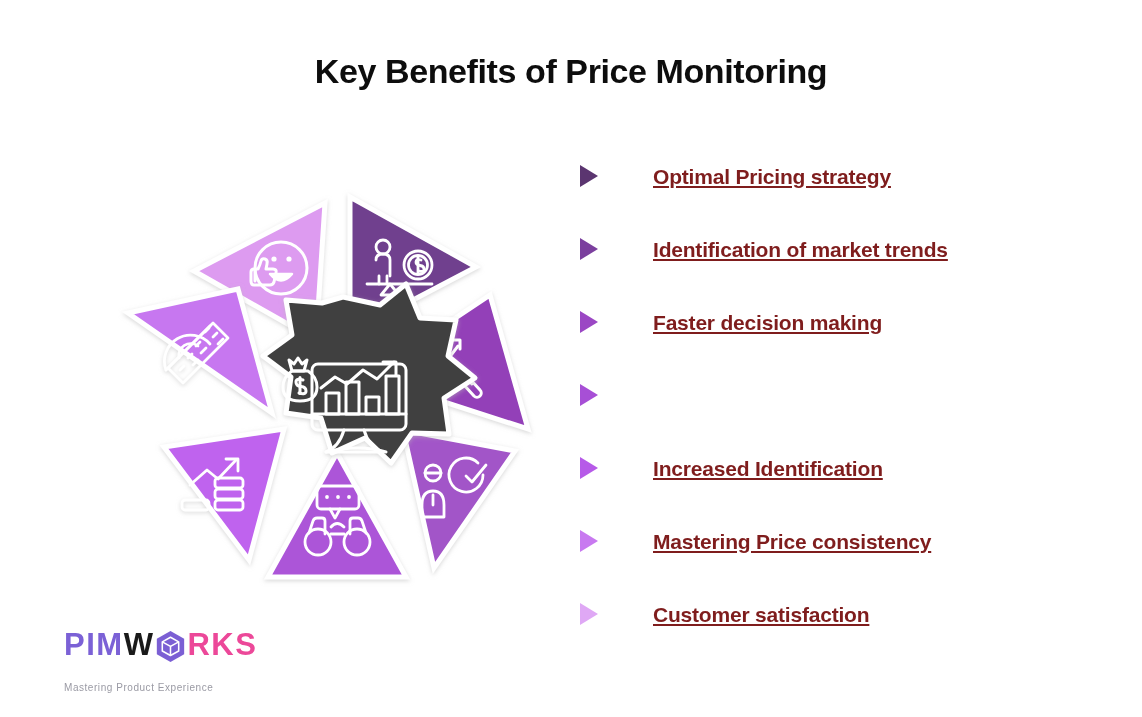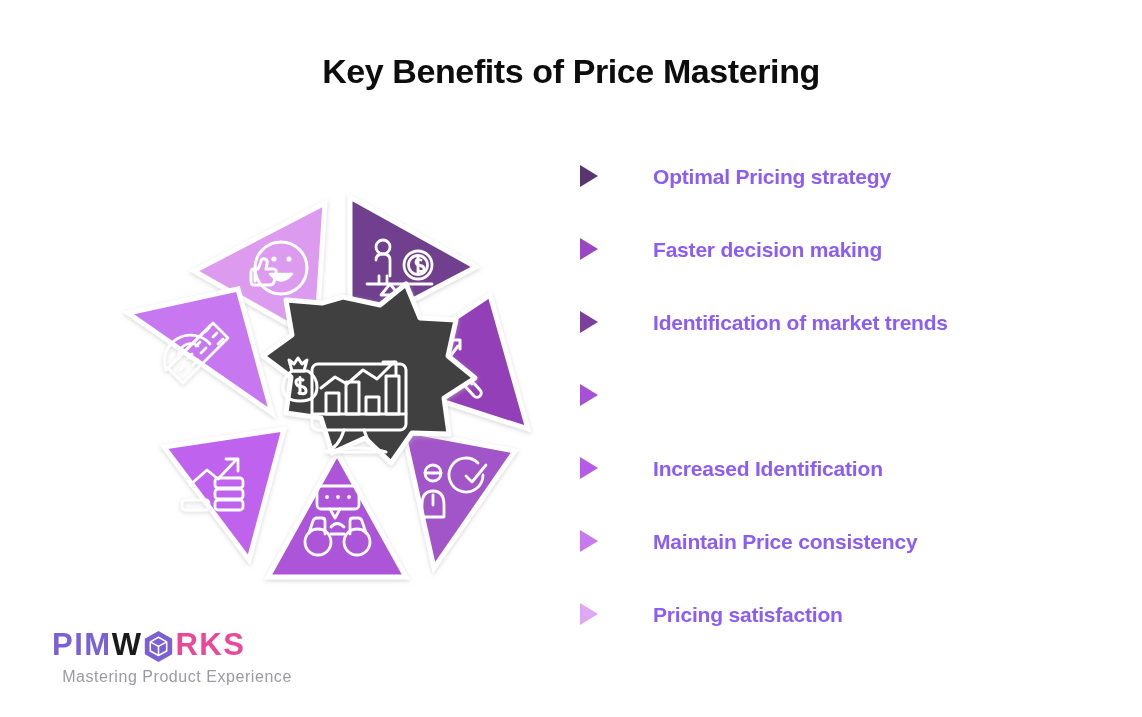--- a/index.html
+++ b/index.html
@@ -43,63 +43,63 @@
     position:absolute; left:2px; top:1px;
     width:0; height:0;
     border-top:11px solid transparent;
     border-bottom:11px solid transparent;
     border-left:18px solid currentColor;
   }
   .benefit-label {
     margin-left:49px;
     font-size:21px;
     font-weight:bold;
-    color:#8b5cf6;
+    color:#7f1d1d;
     letter-spacing:-0.2px;
     white-space:nowrap;
+    text-decoration:underline;
   }
 
   
   #diagram {
     position:absolute;
     left:118px; top:185px;
     width:450px; height:415px;
   }
   #diagram svg { display:block; width:450px; height:415px; }
 
   
   #logo {
     position:absolute;
-    left:52px; top:628px;
+    left:64px; top:628px;
     width:250px;
-    text-align:center;
   }
   #logo-wordmark {
     display:flex; align-items:center;
     height:34px;
     font-size:31px;
     font-weight:bold;
     letter-spacing:1.5px;
   }
   .logo-pim  { color:#7b61d6; }
   .logo-w    { color:#1a1a1a; }
   .logo-rks  { color:#ec4899; }
   #logo-hex  { width:31px; height:32px; margin:0 1px; position:relative; top:1px; }
   #logo-tagline {
-    margin-top:6px;
-    font-size:16px;
+    margin-top:20px;
+    font-size:10px;
     color:#9a9aa4;
     letter-spacing:0.55px;
     font-weight:normal;
   }
 </style>
 </head>
 <body style="background: rgb(255, 255, 255);">
 
-<h1 id="page-title">Key Benefits of Price Mastering</h1>
+<h1 id="page-title">Key Benefits of Price Monitoring</h1>
 
 <div id="diagram">
   <svg viewBox="0 0 450 415" xmlns="http://www.w3.org/2000/svg">
     <defs>
       <filter id="softshadow" x="-30%" y="-30%" width="160%" height="160%">
         <feDropShadow dx="0" dy="1.5" stdDeviation="2.2" flood-color="#b8b8b8" flood-opacity="0.55"></feDropShadow>
       </filter>
     </defs>
 
     <g filter="url(#softshadow)">
@@ -221,53 +221,53 @@
 </div>
 
 <div id="benefits-list">
   <div class="benefit-row">
     <span class="benefit-arrow" style="color: rgb(91, 53, 112);">
         <span class="tri"></span>
       </span>
     <span class="benefit-label">Optimal Pricing strategy</span>
   </div>
   <div class="benefit-row">
+    <span class="benefit-arrow" style="color: rgb(123, 63, 158);">
+        <span class="tri"></span>
+      </span>
+    <span class="benefit-label">Identification of market trends</span>
+  </div>
+  <div class="benefit-row">
     <span class="benefit-arrow" style="color: rgb(155, 71, 196);">
         <span class="tri"></span>
       </span>
     <span class="benefit-label">Faster decision making</span>
   </div>
   <div class="benefit-row">
-    <span class="benefit-arrow" style="color: rgb(123, 63, 158);">
-        <span class="tri"></span>
-      </span>
-    <span class="benefit-label">Identification of market trends</span>
-  </div>
-  <div class="benefit-row">
     <span class="benefit-arrow" style="color: rgb(167, 79, 214);">
         <span class="tri"></span>
       </span>
   </div>
   <div class="benefit-row">
     <span class="benefit-arrow" style="color: rgb(182, 90, 232);">
         <span class="tri"></span>
       </span>
     <span class="benefit-label">Increased Identification</span>
   </div>
   <div class="benefit-row">
     <span class="benefit-arrow" style="color: rgb(200, 121, 240);">
         <span class="tri"></span>
       </span>
-    <span class="benefit-label">Maintain Price consistency</span>
+    <span class="benefit-label">Mastering Price consistency</span>
   </div>
   <div class="benefit-row">
     <span class="benefit-arrow" style="color: rgb(223, 168, 245);">
         <span class="tri"></span>
       </span>
-    <span class="benefit-label">Pricing satisfaction</span>
+    <span class="benefit-label">Customer satisfaction</span>
   </div>
 </div>
 
 <div id="logo">
   <div id="logo-wordmark">
     <span class="logo-pim">PIM</span>
     <span class="logo-w">W</span>
     <span id="logo-hex">
       <svg viewBox="0 0 34 36" xmlns="http://www.w3.org/2000/svg">
         <polygon points="17,1 32,9.5 32,26.5 17,35 2,26.5 2,9.5" fill="#7b5fd4"></polygon>

